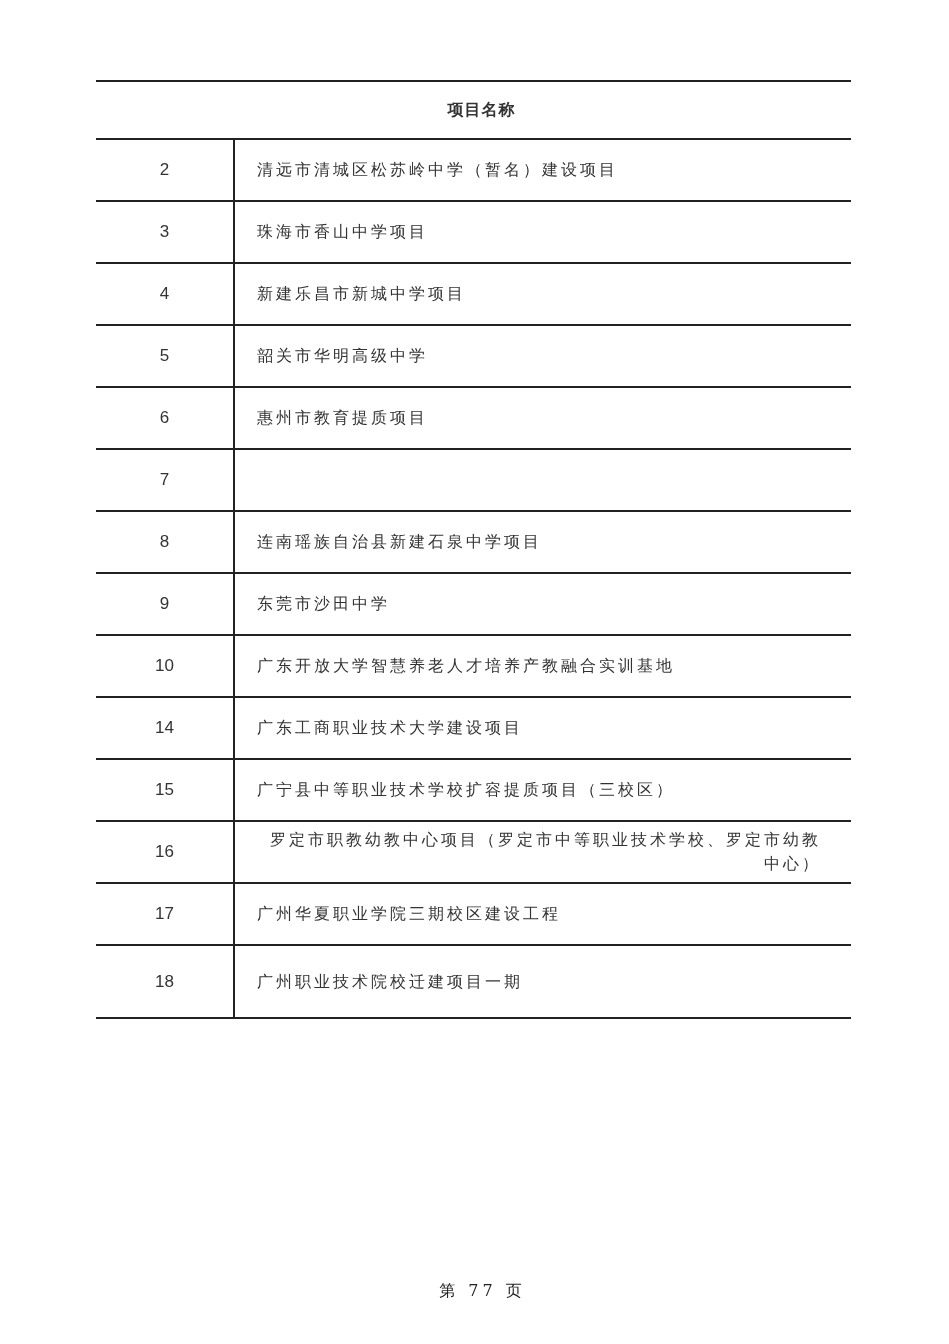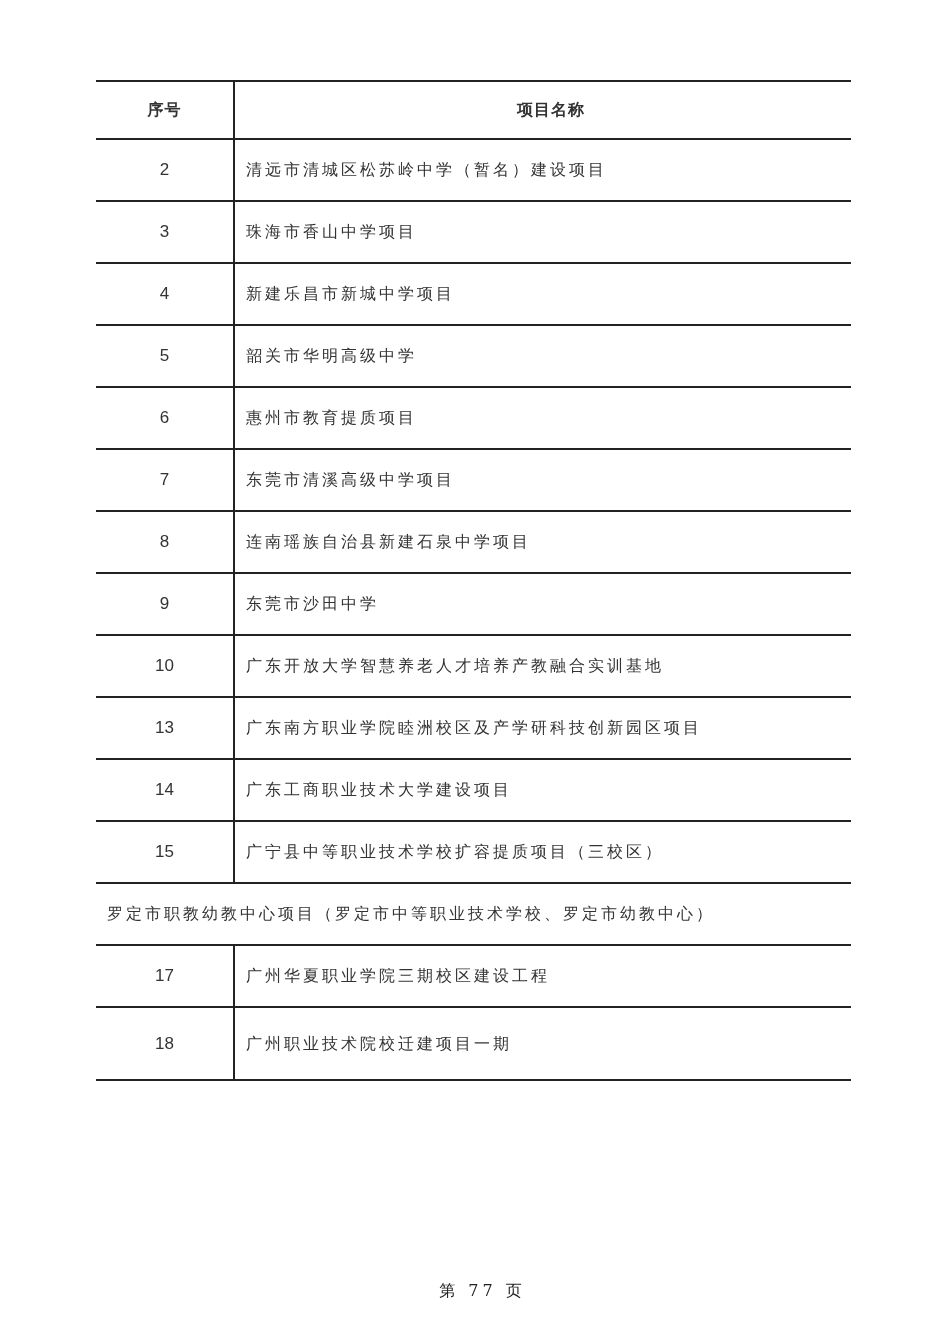--- a/index.html
+++ b/index.html
@@ -4,33 +4,32 @@
 <style>
   html, body { margin:0; padding:0; background:#ffffff; }
   body { width:949px; height:1344px; position:relative; overflow:hidden;
          font-family:"DejaVu Sans", sans-serif; color:#222; }
   .tbl { position:absolute; left:96px; top:80px; width:755px; }
   .row { display:flex; border-top:2px solid #222; height:62px; box-sizing:border-box; }
   .row.header { height:58px; }
   .row:last-child { border-bottom:2px solid #222; height:64px; }
   .c1 { width:137px; border-right:2px solid #222; display:flex; align-items:center; justify-content:center;
         font-family:"Liberation Sans", sans-serif; font-size:17px; color:#333; }
-  .c2 { flex:1; display:flex; align-items:center; padding-left:11px; font-size:16px; letter-spacing:3px; color:#333; line-height:24px; }
+  .c2 { flex:1; display:flex; align-items:center; padding-left:22px; font-size:16px; letter-spacing:3px; color:#333; line-height:24px; }
   .header .c1, .header .c2 { font-weight:bold; font-family:"DejaVu Sans", sans-serif; font-size:16px; letter-spacing:1px; }
   .header .c2 { justify-content:center; padding-left:16px; }
   .c2.wrap { padding-right:30px;text-align:right; }
   .footer { position:absolute; top:1281px; left:8px; width:949px; text-align:center;
             font-family:"DejaVu Serif", serif; font-size:16px; color:#222; letter-spacing:4px; }
 </style>
 </head>
 <body>
 
 <div class="tbl">
   <div class="row header">
-    <div class="c1">序号</div>
     <div class="c2">项目名称</div>
   </div>
   <div id="rows">
       <div class="row">
         <div class="c1">2</div>
         <div class="c2">清远市清城区松苏岭中学（暂名）建设项目</div>
       </div>
       <div class="row">
         <div class="c1">3</div>
         <div class="c2">珠海市香山中学项目</div>
@@ -42,47 +41,43 @@
       <div class="row">
         <div class="c1">5</div>
         <div class="c2">韶关市华明高级中学</div>
       </div>
       <div class="row">
         <div class="c1">6</div>
         <div class="c2">惠州市教育提质项目</div>
       </div>
       <div class="row">
         <div class="c1">7</div>
-        <div class="c2">东莞市清溪高级中学项目</div>
       </div>
       <div class="row">
         <div class="c1">8</div>
         <div class="c2">连南瑶族自治县新建石泉中学项目</div>
       </div>
       <div class="row">
         <div class="c1">9</div>
         <div class="c2">东莞市沙田中学</div>
       </div>
       <div class="row">
         <div class="c1">10</div>
         <div class="c2">广东开放大学智慧养老人才培养产教融合实训基地</div>
       </div>
       <div class="row">
-        <div class="c1">13</div>
-        <div class="c2">广东南方职业学院睦洲校区及产学研科技创新园区项目</div>
-      </div>
-      <div class="row">
         <div class="c1">14</div>
         <div class="c2">广东工商职业技术大学建设项目</div>
       </div>
       <div class="row">
         <div class="c1">15</div>
         <div class="c2">广宁县中等职业技术学校扩容提质项目（三校区）</div>
       </div>
       <div class="row">
+        <div class="c1">16</div>
         <div class="c2 wrap">罗定市职教幼教中心项目（罗定市中等职业技术学校、罗定市幼教中心）</div>
       </div>
       <div class="row">
         <div class="c1">17</div>
         <div class="c2">广州华夏职业学院三期校区建设工程</div>
       </div>
       <div class="row" style="border-bottom: 2px solid rgb(34, 34, 34); height: 75px;">
         <div class="c1">18</div>
         <div class="c2">广州职业技术院校迁建项目一期</div>
       </div>

